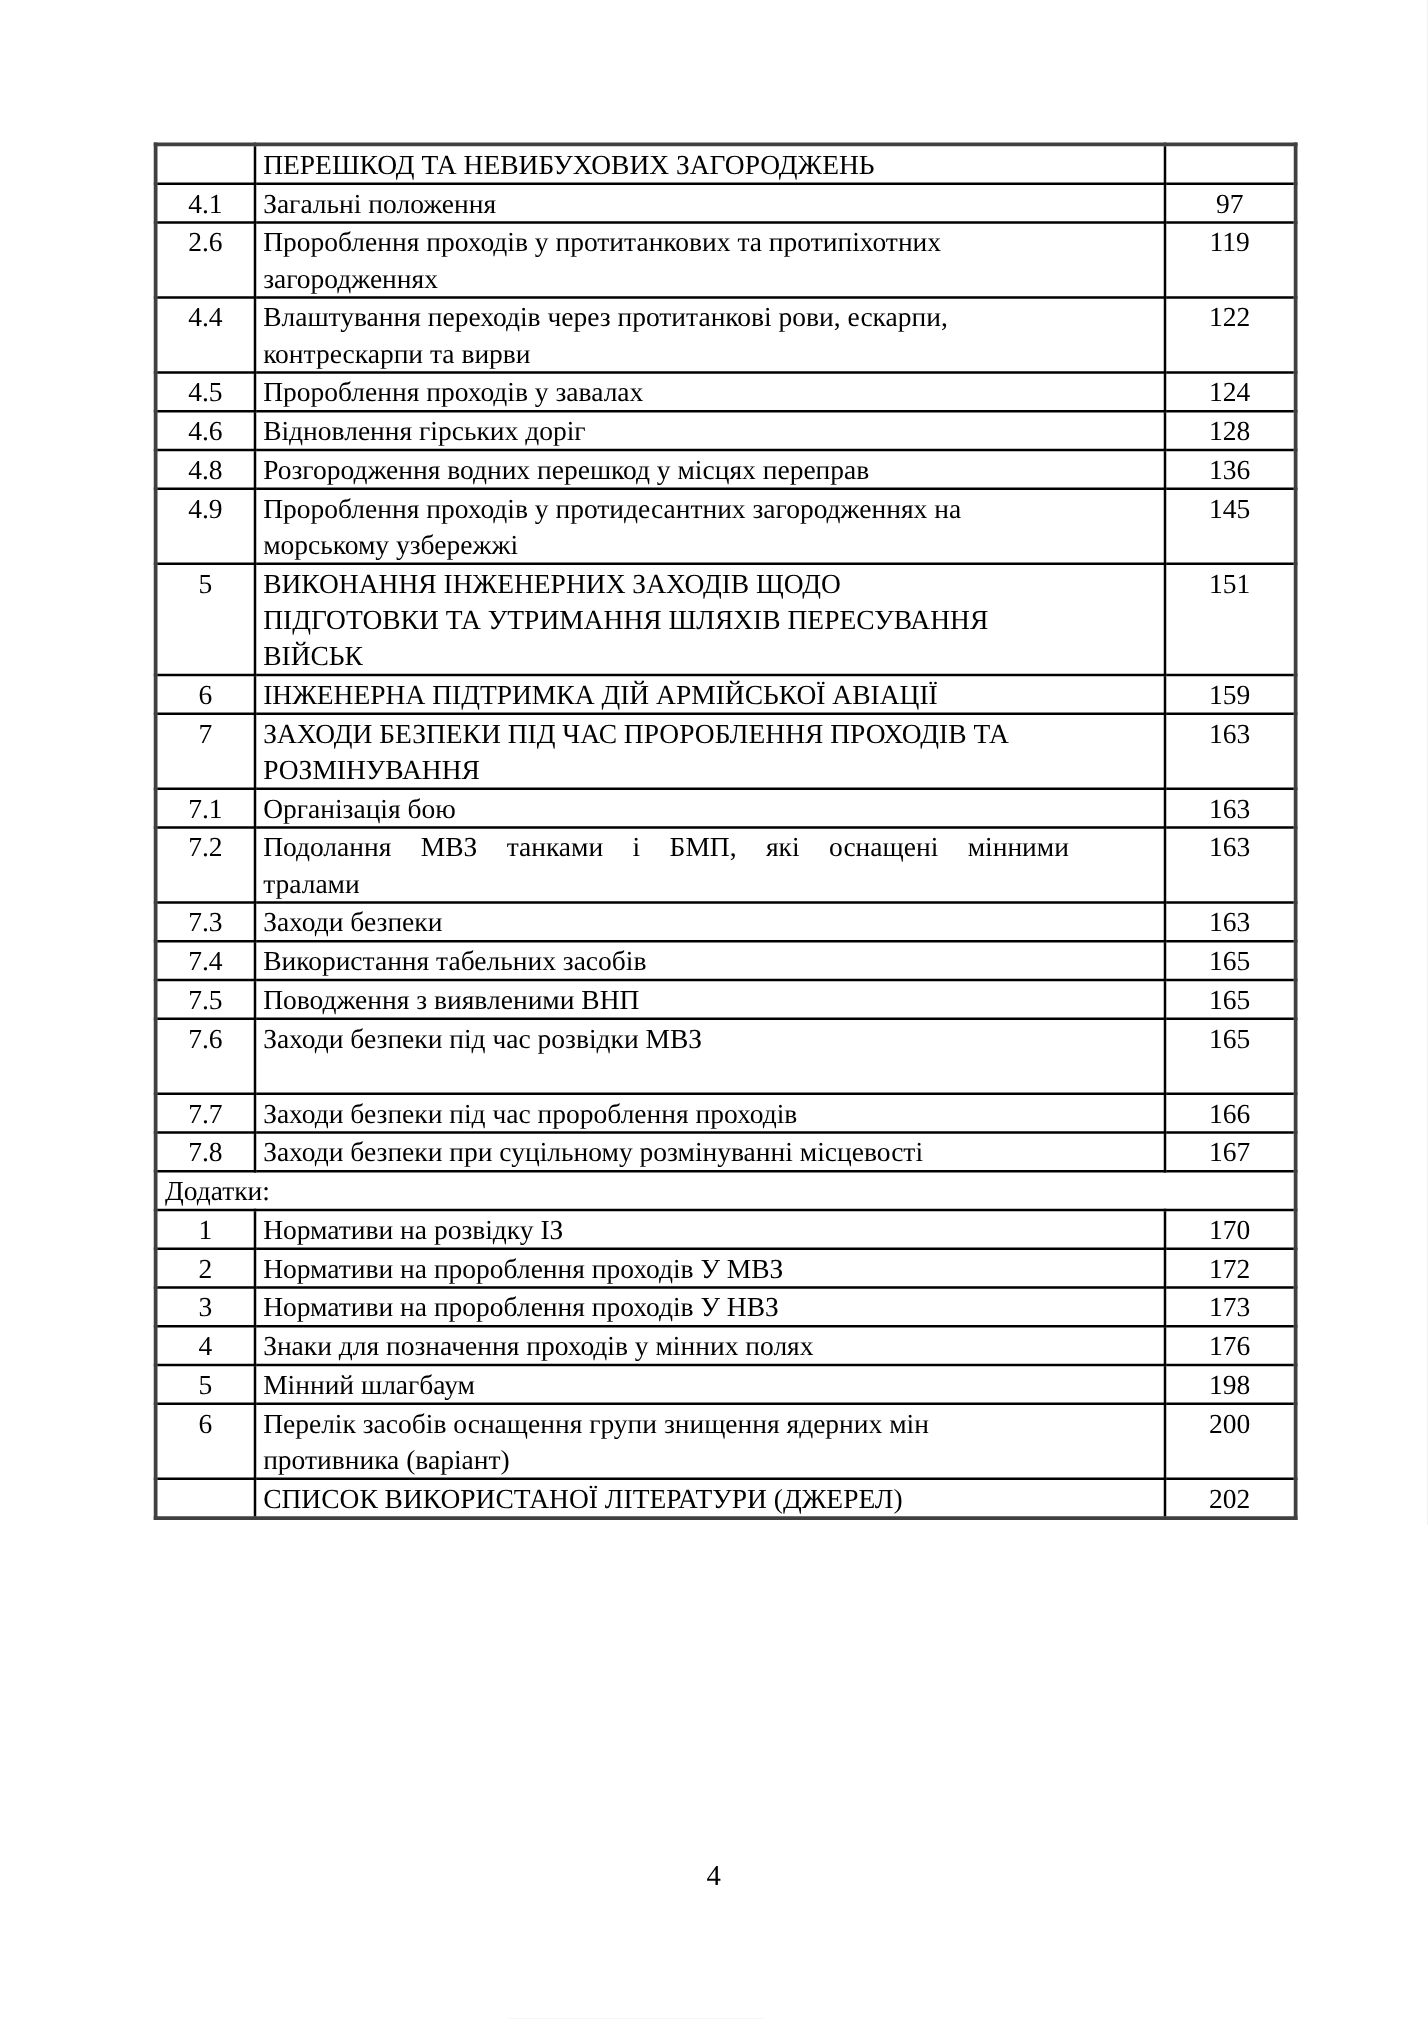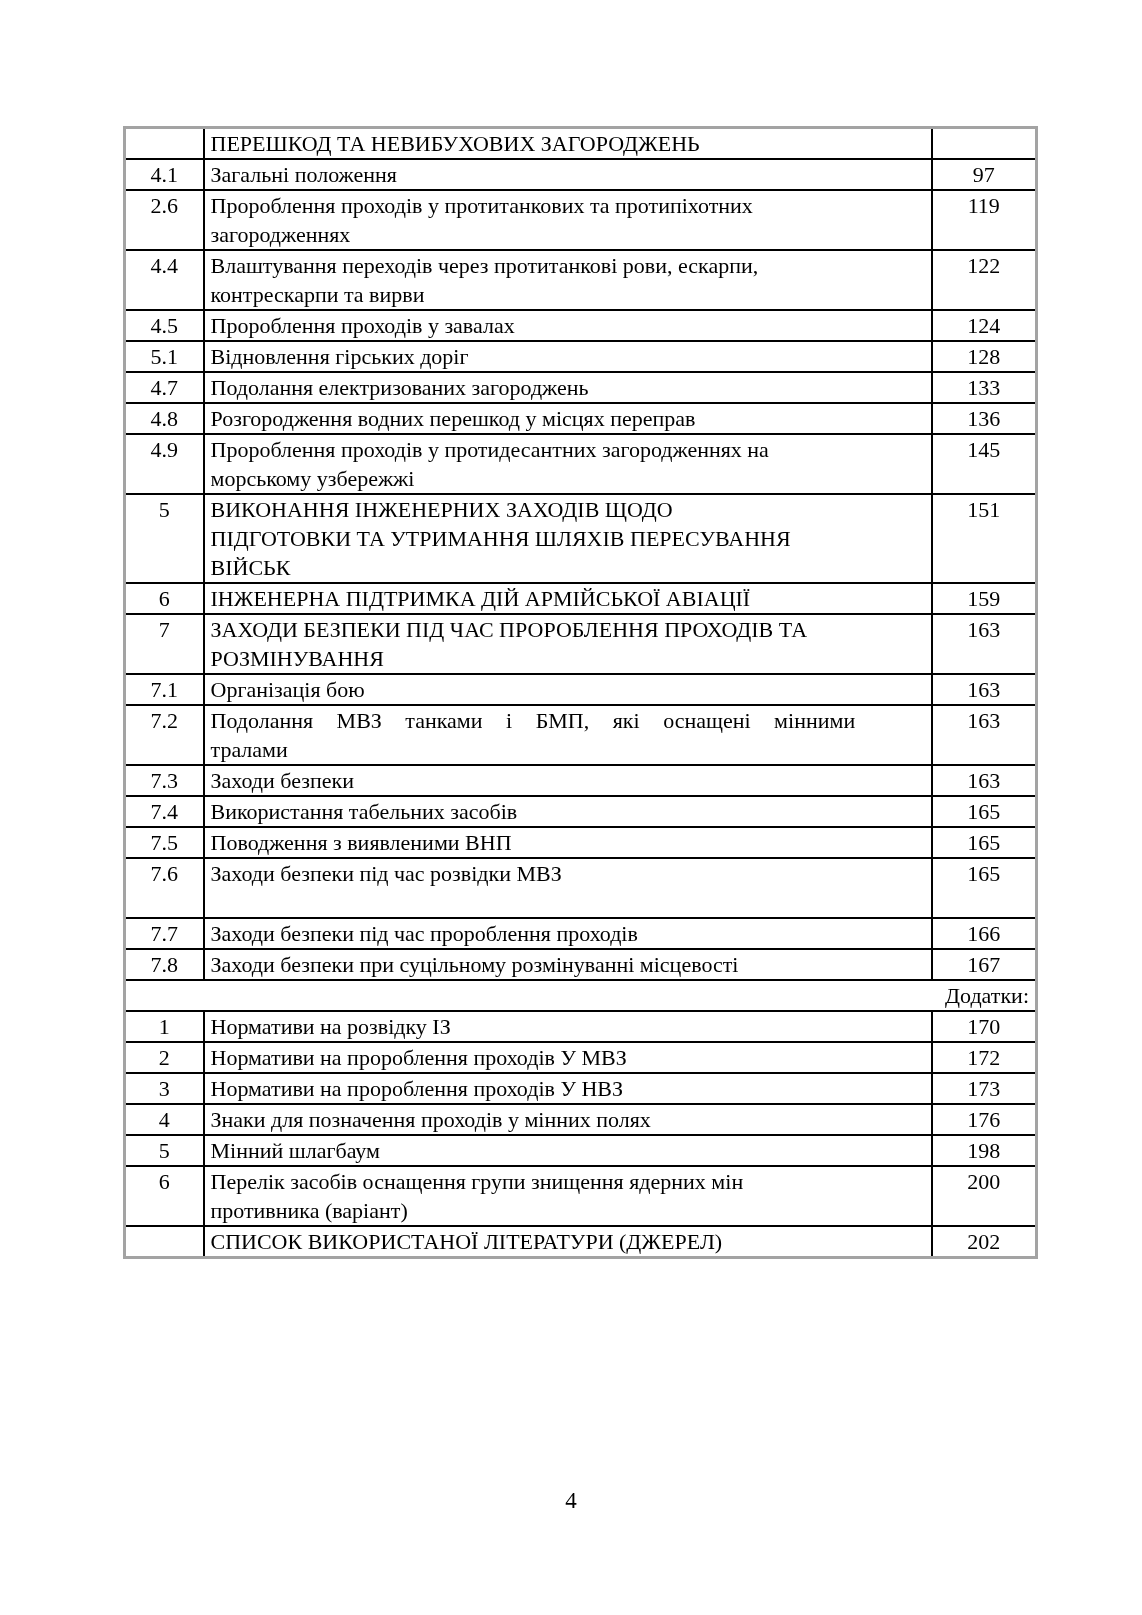--- a/index.html
+++ b/index.html
@@ -8,43 +8,43 @@
     width: 1142px;
     height: 1615px;
     background: #ffffff;
     font-family: "Liberation Serif", "DejaVu Serif", serif;
     color: #000000;
     overflow: hidden;
   }
   table.toc {
     position: absolute;
     left: 123px;
-    top: 126px;
+    top: 114px;
     width: 912px;
     border-collapse: collapse;
     table-layout: fixed;
-    border: 3px solid #a3a3a3;
+    border: 3px solid #404040;
     font-size: 22px;
   }
   table.toc col.c-num { width: 79px; }
   table.toc col.c-ttl { width: 728px; }
   table.toc col.c-pg  { width: 105px; }
   table.toc td {
     border: 2px solid #000;
     vertical-align: top;
     padding: 0 6px;
     line-height: 29px;
     overflow: hidden;
   }
   table.toc td.num { text-align: center; padding: 0 14px; }
   table.toc td.ttl { text-align: left; white-space: pre-line; }
   table.toc td.pg  { text-align: center; padding: 0 16px; }
   table.toc tr.tall td { height: 58px; border-radius: 21px; }
   table.toc td.spread { word-spacing: 18px; }
-  table.toc td.full { text-align: right; }
+  table.toc td.full { text-align: left; }
   .page-num {
     position: absolute;
     top: 1487px;
     left: 0;
     width: 100%;
     text-align: center;
     font-size: 23px;
     line-height: 28px;
   }
 </style>
@@ -81,28 +81,23 @@
         <td class="ttl">Влаштування переходів через протитанкові рови, ескарпи,
 контрескарпи та вирви</td>
         <td class="pg">122</td>
       </tr>
       <tr>
         <td class="num">4.5</td>
         <td class="ttl">Пророблення проходів у завалах</td>
         <td class="pg">124</td>
       </tr>
       <tr>
-        <td class="num">5.1</td>
+        <td class="num">4.6</td>
         <td class="ttl">Відновлення гірських доріг</td>
         <td class="pg">128</td>
-      </tr>
-      <tr>
-        <td class="num">4.7</td>
-        <td class="ttl">Подолання електризованих загороджень</td>
-        <td class="pg">133</td>
       </tr>
       <tr>
         <td class="num">4.8</td>
         <td class="ttl">Розгородження водних перешкод у місцях переправ</td>
         <td class="pg">136</td>
       </tr>
       <tr>
         <td class="num">4.9</td>
         <td class="ttl">Пророблення проходів у протидесантних загородженнях на
 морському узбережжі</td>

